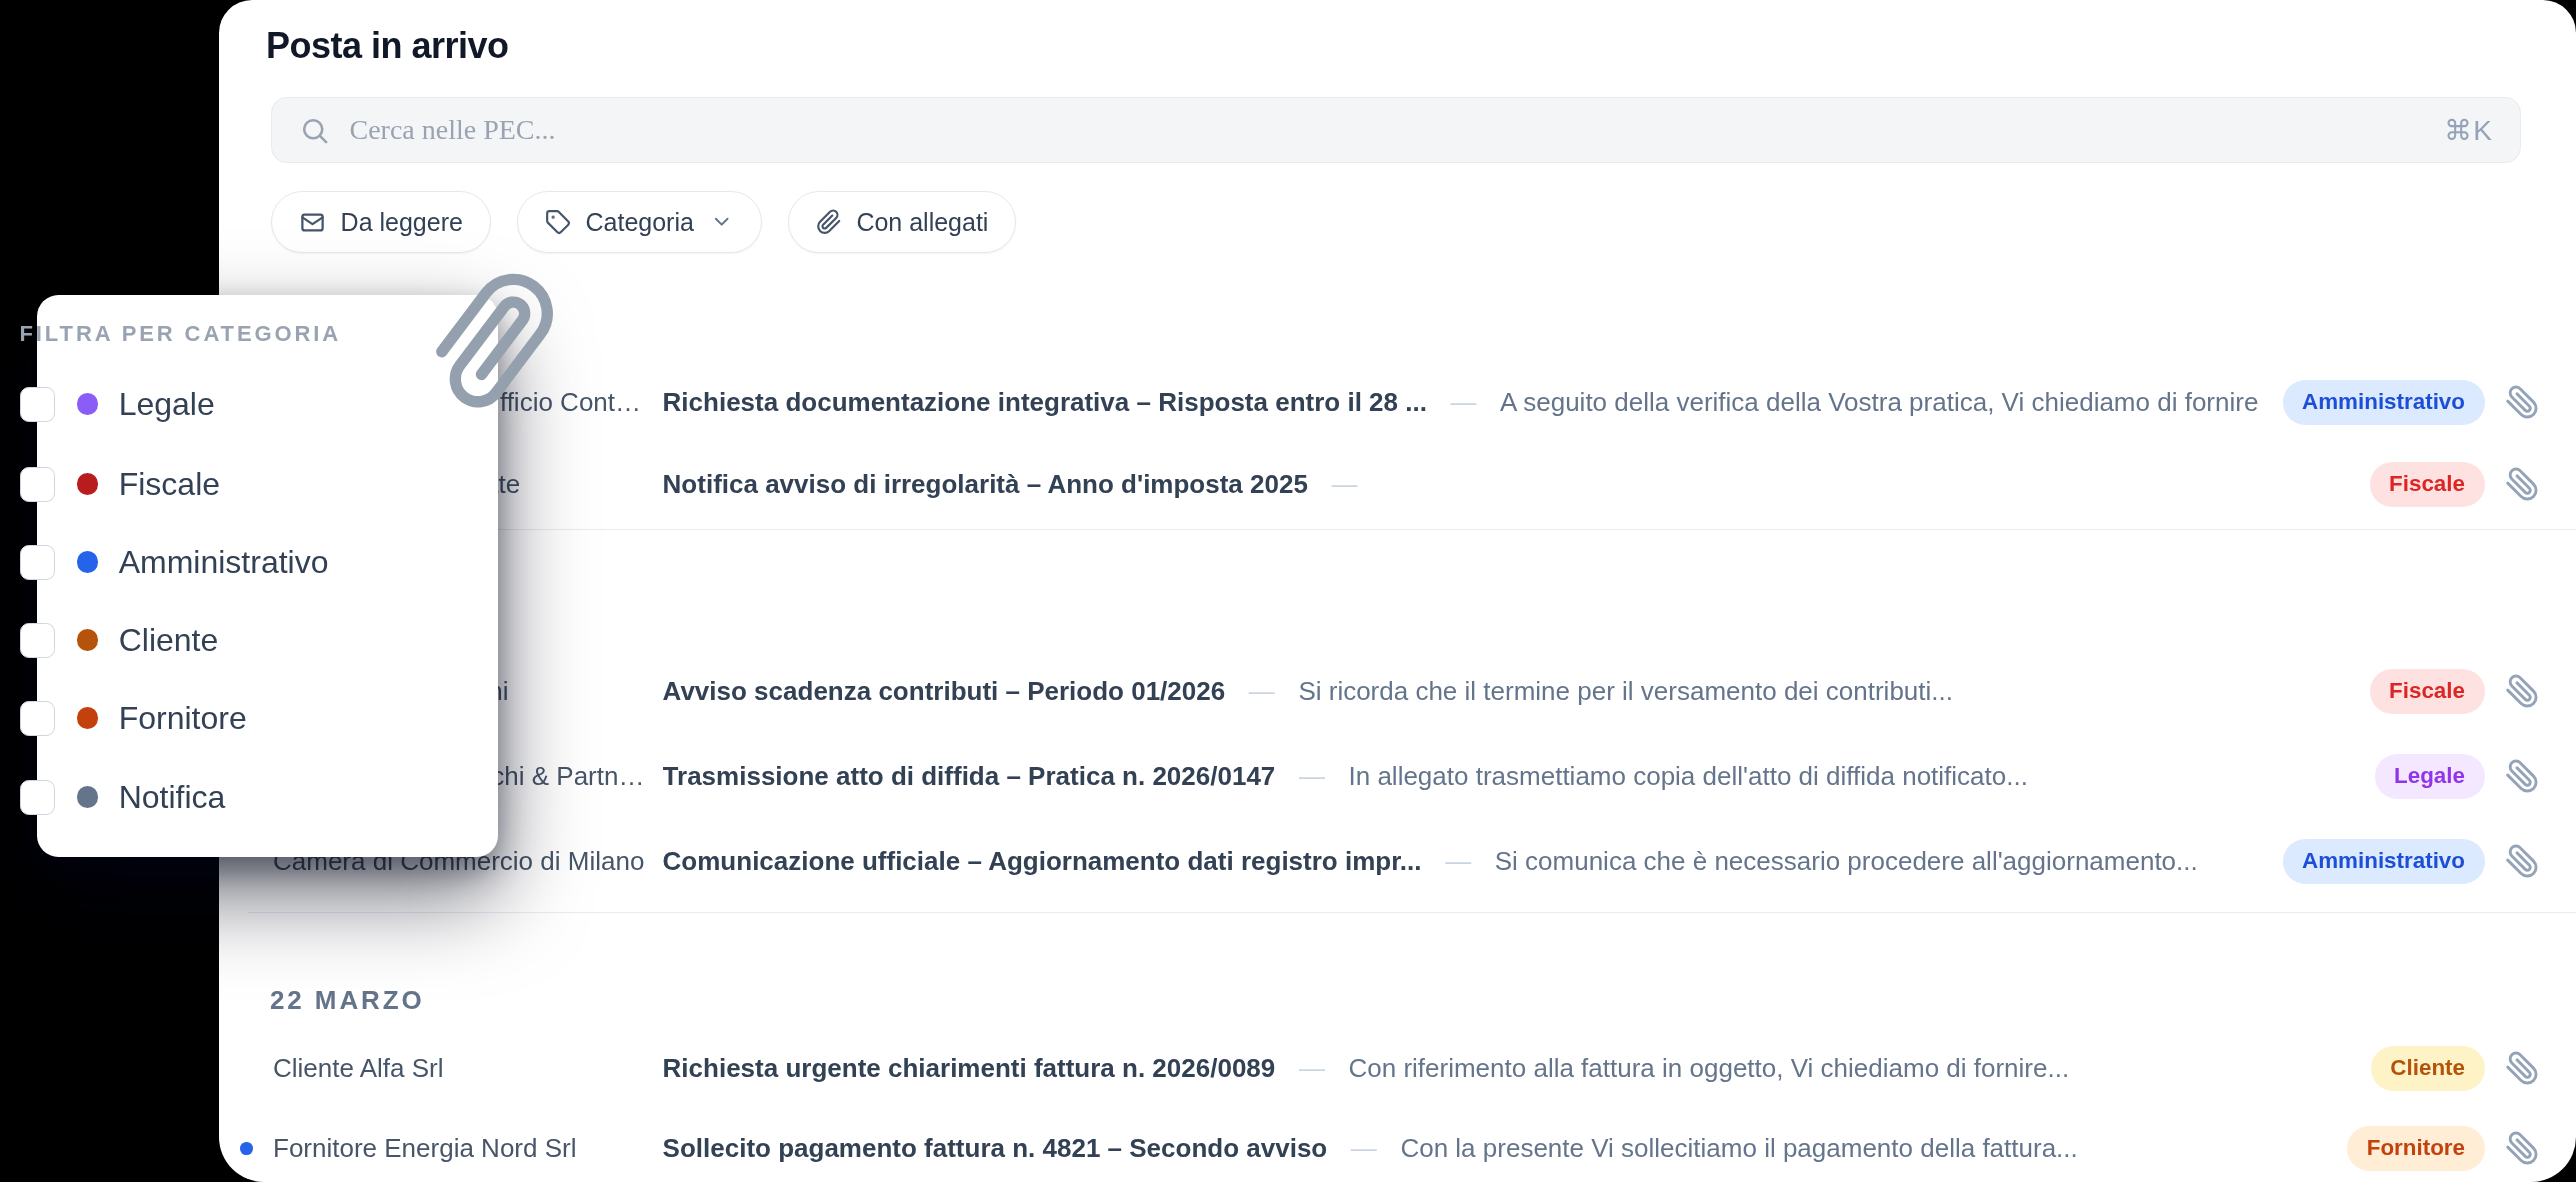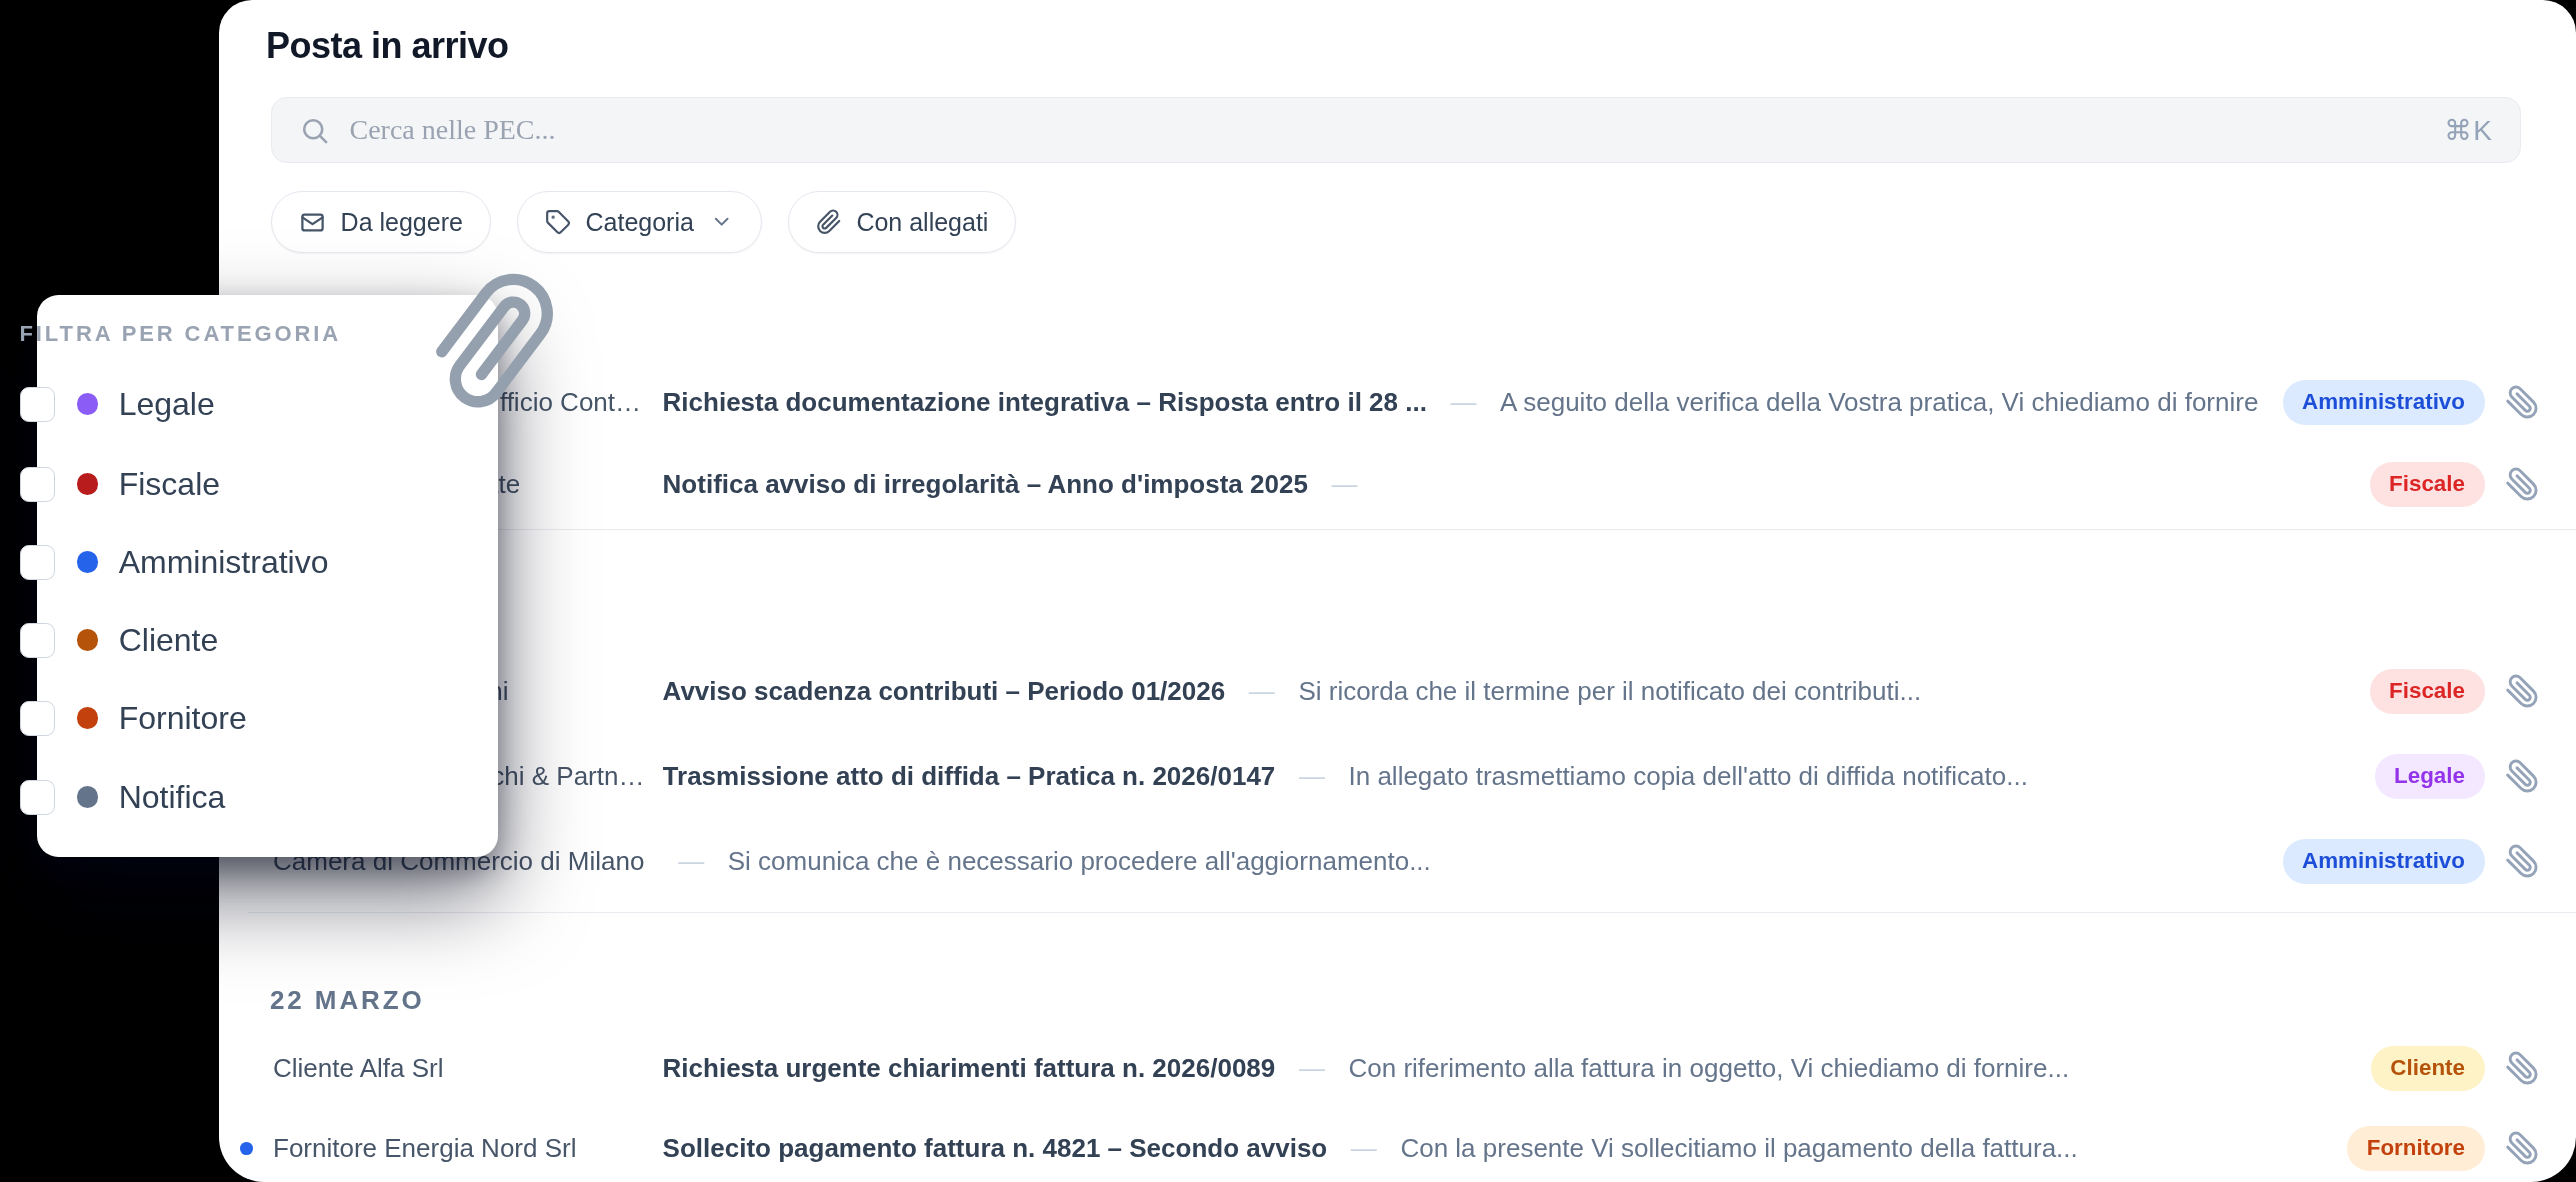--- a/index.html
+++ b/index.html
@@ -175,21 +175,21 @@
   </div>
 
   <div class="divider" style="top:529px"></div>
 
   <div class="email-row" style="top:650px">
 
     <span class="sender">INPS - Contribuzioni</span>
     <span class="line">
       <span class="subject">Avviso scadenza contributi – Periodo 01/2026</span>
       <span class="sep">—</span>
-      <span class="preview">Si ricorda che il termine per il notificato dei contributi...</span>
+      <span class="preview">Si ricorda che il termine per il versamento dei contributi...</span>
     </span>
     <span class="badge" style="background: rgb(254, 226, 226); color: rgb(220, 38, 38);">Fiscale</span>
     <svg class="clip-icon" width="35" height="35" viewBox="0 0 24 24" fill="none" stroke="currentColor" stroke-width="2" stroke-linecap="round" stroke-linejoin="round">
         <path d="M21.44 11.05l-9.19 9.19a6 6 0 0 1-8.49-8.49l9.19-9.19a4 4 0 0 1 5.66 5.66l-9.2 9.19a2 2 0 0 1-2.83-2.83l8.49-8.48"></path>
       </svg>
   </div>
 
   <div class="email-row" style="top:735px">
 
     <span class="sender">Studio Legale Bianchi &amp; Partners</span>
@@ -201,20 +201,21 @@
     <span class="badge" style="background: rgb(243, 232, 255); color: rgb(147, 51, 234);">Legale</span>
     <svg class="clip-icon" width="35" height="35" viewBox="0 0 24 24" fill="none" stroke="currentColor" stroke-width="2" stroke-linecap="round" stroke-linejoin="round">
         <path d="M21.44 11.05l-9.19 9.19a6 6 0 0 1-8.49-8.49l9.19-9.19a4 4 0 0 1 5.66 5.66l-9.2 9.19a2 2 0 0 1-2.83-2.83l8.49-8.48"></path>
       </svg>
   </div>
 
   <div class="email-row" style="top:820px">
 
     <span class="sender">Camera di Commercio di Milano</span>
     <span class="line">
+      <span class="subject">Comunicazione ufficiale – Aggiornamento dati registro impr...</span>
       <span class="sep">—</span>
       <span class="preview">Si comunica che è necessario procedere all'aggiornamento...</span>
     </span>
     <span class="badge" style="background: rgb(219, 234, 254); color: rgb(29, 78, 216);">Amministrativo</span>
     <svg class="clip-icon" width="35" height="35" viewBox="0 0 24 24" fill="none" stroke="currentColor" stroke-width="2" stroke-linecap="round" stroke-linejoin="round">
         <path d="M21.44 11.05l-9.19 9.19a6 6 0 0 1-8.49-8.49l9.19-9.19a4 4 0 0 1 5.66 5.66l-9.2 9.19a2 2 0 0 1-2.83-2.83l8.49-8.48"></path>
       </svg>
   </div>
 
   <div class="divider" style="top:912px"></div>

